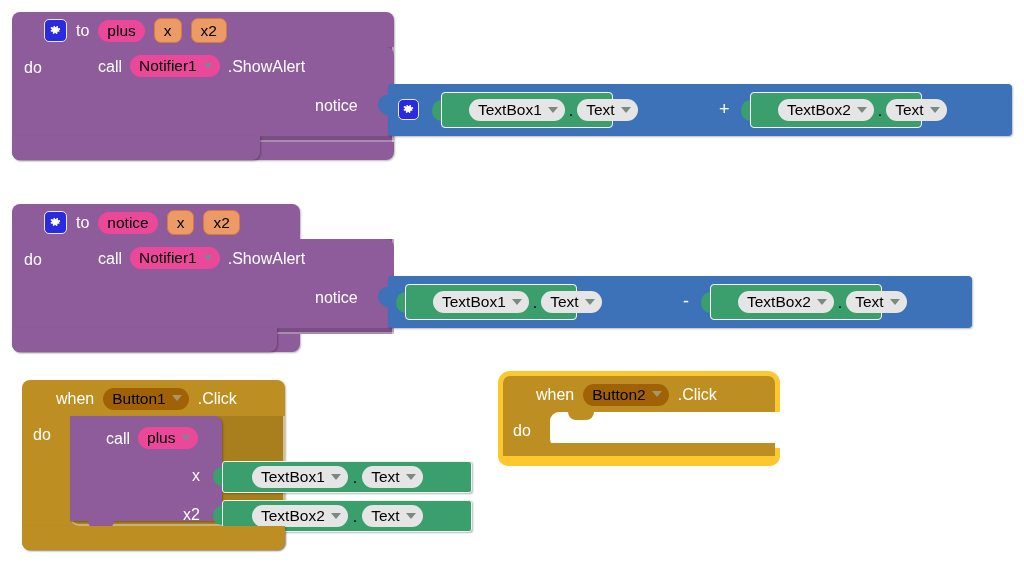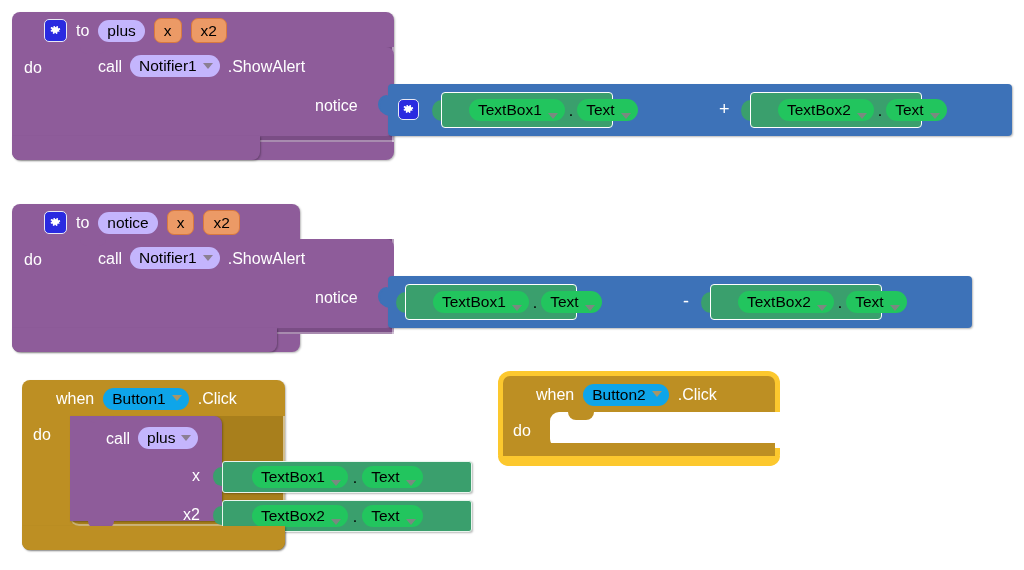--- a/index.html
+++ b/index.html
@@ -35,23 +35,23 @@
     align-items:center;
     gap:5px;
     border-radius:12px;
     padding:1px 7px 2px 9px;
     font-size:15.5px;
     line-height:19px;
     color:#000;
     white-space:nowrap;
     vertical-align:middle;
   }
-  .field.purple-f { background:#c4b5fd; }
-  .field.green-f  { background:#22c55e;align-items:flex-end; }
-  .field.gold-f   { background:#0ea5e9; }
+  .field.purple-f { background:#ec4899; }
+  .field.green-f  { background:#e5e5e5; }
+  .field.gold-f   { background:#a16207; }
   .field.plain    { padding:1px 9px 2px 9px; }
 
   .caret {
     width:0;height:0;
     border-left:5px solid transparent;
     border-right:5px solid transparent;
     border-top:6px solid #7a8a80;
     display:inline-block;
     margin-left:1px;
   }

